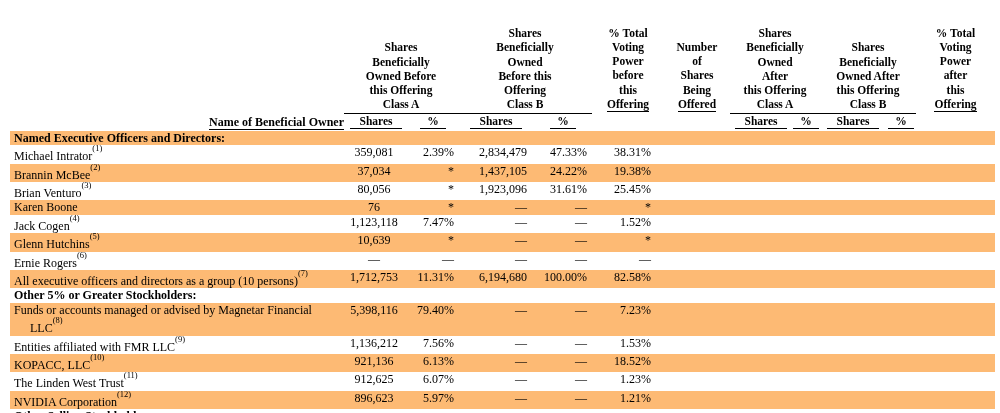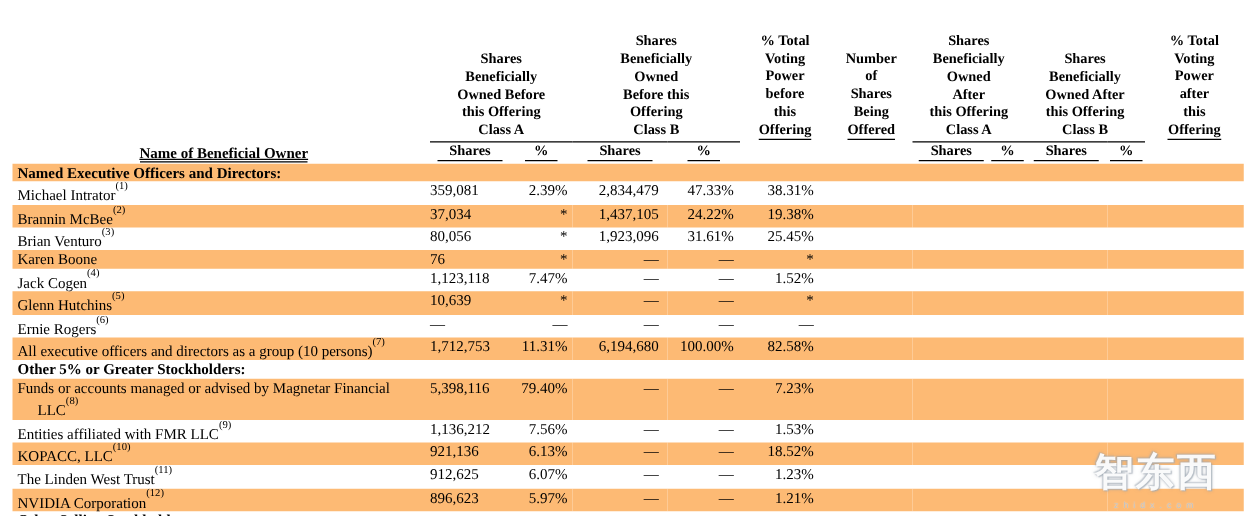--- a/index.html
+++ b/index.html
@@ -8,39 +8,39 @@
   .page { position:relative; width:1000px; height:413px; }
 
   table.own { border-collapse:collapse; table-layout:fixed; width:985px;
               margin:10px 0 0 10px; }
 
   
   thead th { font-weight:bold; vertical-align:bottom; text-align:center;
              font-size:11.5px; line-height:14.2px; padding:0; }
   tr.r1 { height:103px; }
   tr.r2 { height:17px; }
-  th.nameh { text-align:center; vertical-align:bottom; padding:0 0 2px 4px;
-             font-size:12px;text-decoration:underline; }
+  th.nameh { text-align:right; vertical-align:bottom; padding:0 0 2px 4px;
+             font-size:12px; }
   th.nameh .u { border-bottom:1.7px solid #000; padding-bottom:0px; }
   th.grp { border-bottom:1.4px solid #000; padding:0 4px 1px 4px; }
   .pre { white-space:pre-line; }
   th.single { padding-bottom:1px; }
   th.single .u { display:inline-block; border-bottom:1.4px solid #000; }
   tr.r2 th { vertical-align:bottom; padding-bottom:2px; }
   .us { display:inline-block; border-bottom:1.4px solid #000; text-align:center; }
   .us.w1 { min-width:52px; }
   .us.w2 { min-width:26px; }
 
   
   tbody td { font-size:12px; line-height:14.4px; vertical-align:top; padding:0; }
   tr.shaded { background:#fdba74; }
   td.section { font-weight:bold; padding-left:4px; }
   td.nm { padding-left:20px; text-indent:-16px;margin-top:18px; }
   sup.fn { font-size:8.5px; position:relative; top:-4px; letter-spacing:0; }
-  td.c0 { text-align:left; padding-right:4px; }
+  td.c0 { text-align:center; padding-right:4px; }
   td.c1 { text-align:right; padding-right:4px; }
   td.c2 { text-align:right; padding-right:7px;margin-top:40px; }
   td.c3 { text-align:right; padding-right:5px; }
   td.c4 { text-align:right; padding-right:13px; }
   td.c5, td.c6, td.c7, td.c8, td.c9, td.c10 { text-align:right; }
 
   
   .wm { position:absolute; right:10px; top:347px; width:130px; text-align:center;
         pointer-events:none; font-family:"Liberation Sans","DejaVu Sans",sans-serif; }
   .wm .big { font-size:31px; font-weight:bold; letter-spacing:2px;
@@ -333,18 +333,14 @@
           <td class="c8"></td>
           <td class="c9"></td>
           <td class="c10"></td>
         </tr>
         <tr>
           <td colspan="12" class="section">Other Selling Stockholders</td>
         </tr>
       </tbody>
   </table>
 
-  <div class="wm">
-    <div class="big">智东西</div>
-    <div class="small">zhidx.com</div>
-  </div>
 
 </div>
 
 </body></html>

